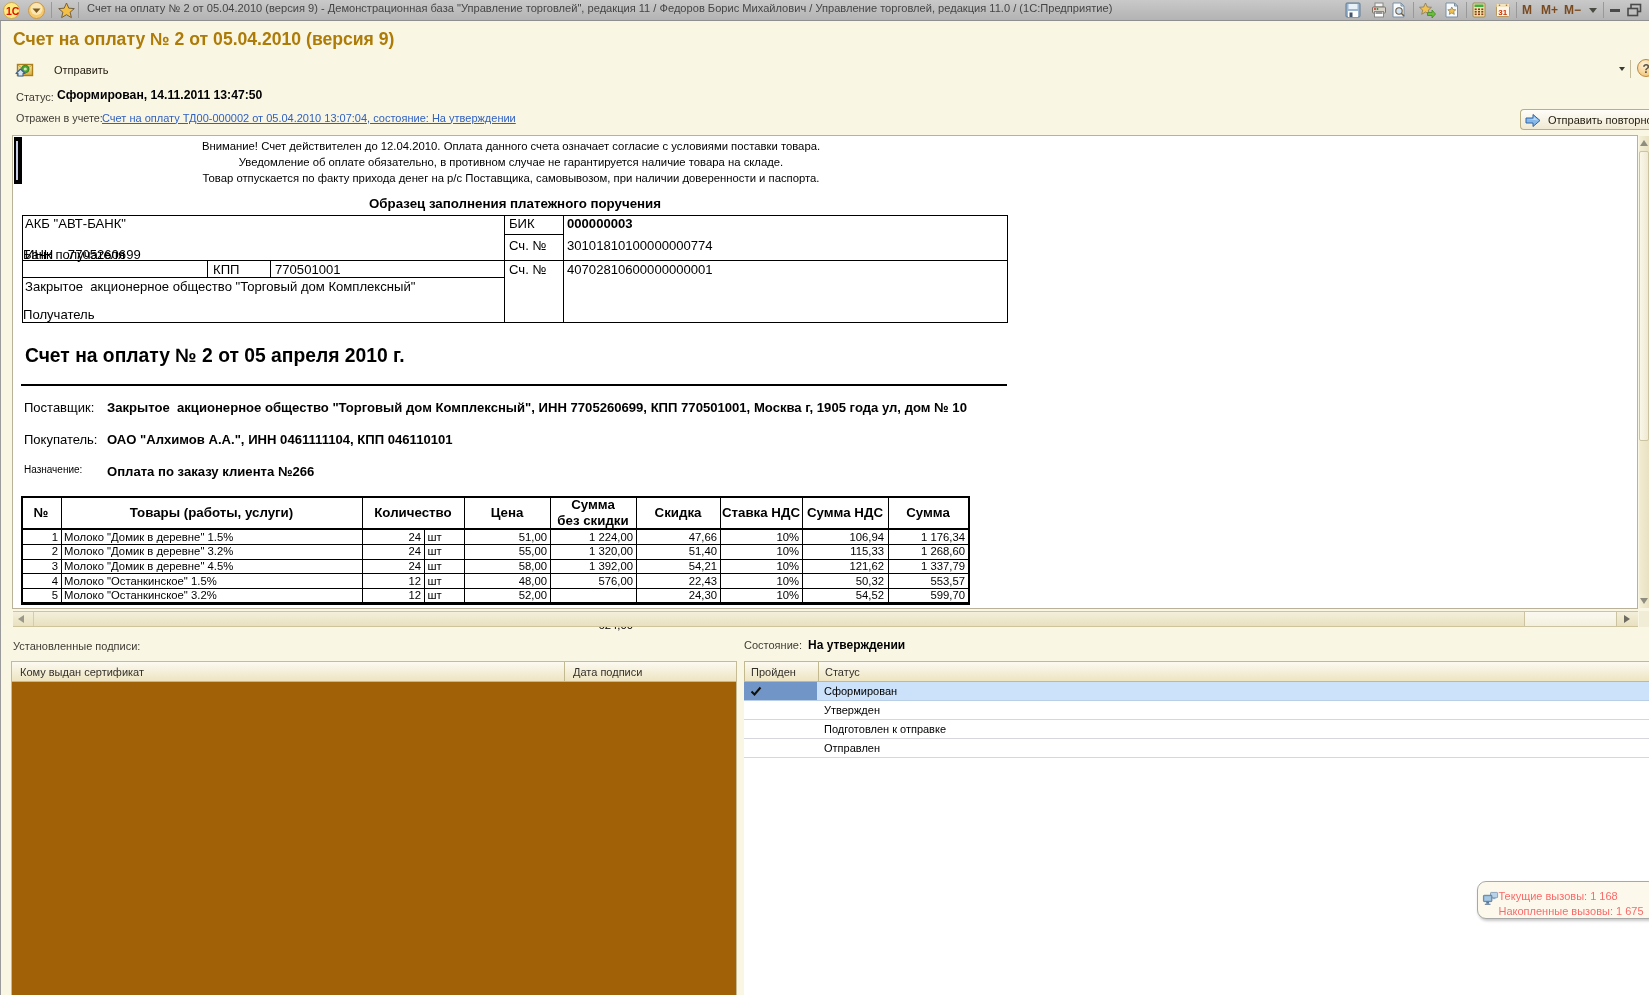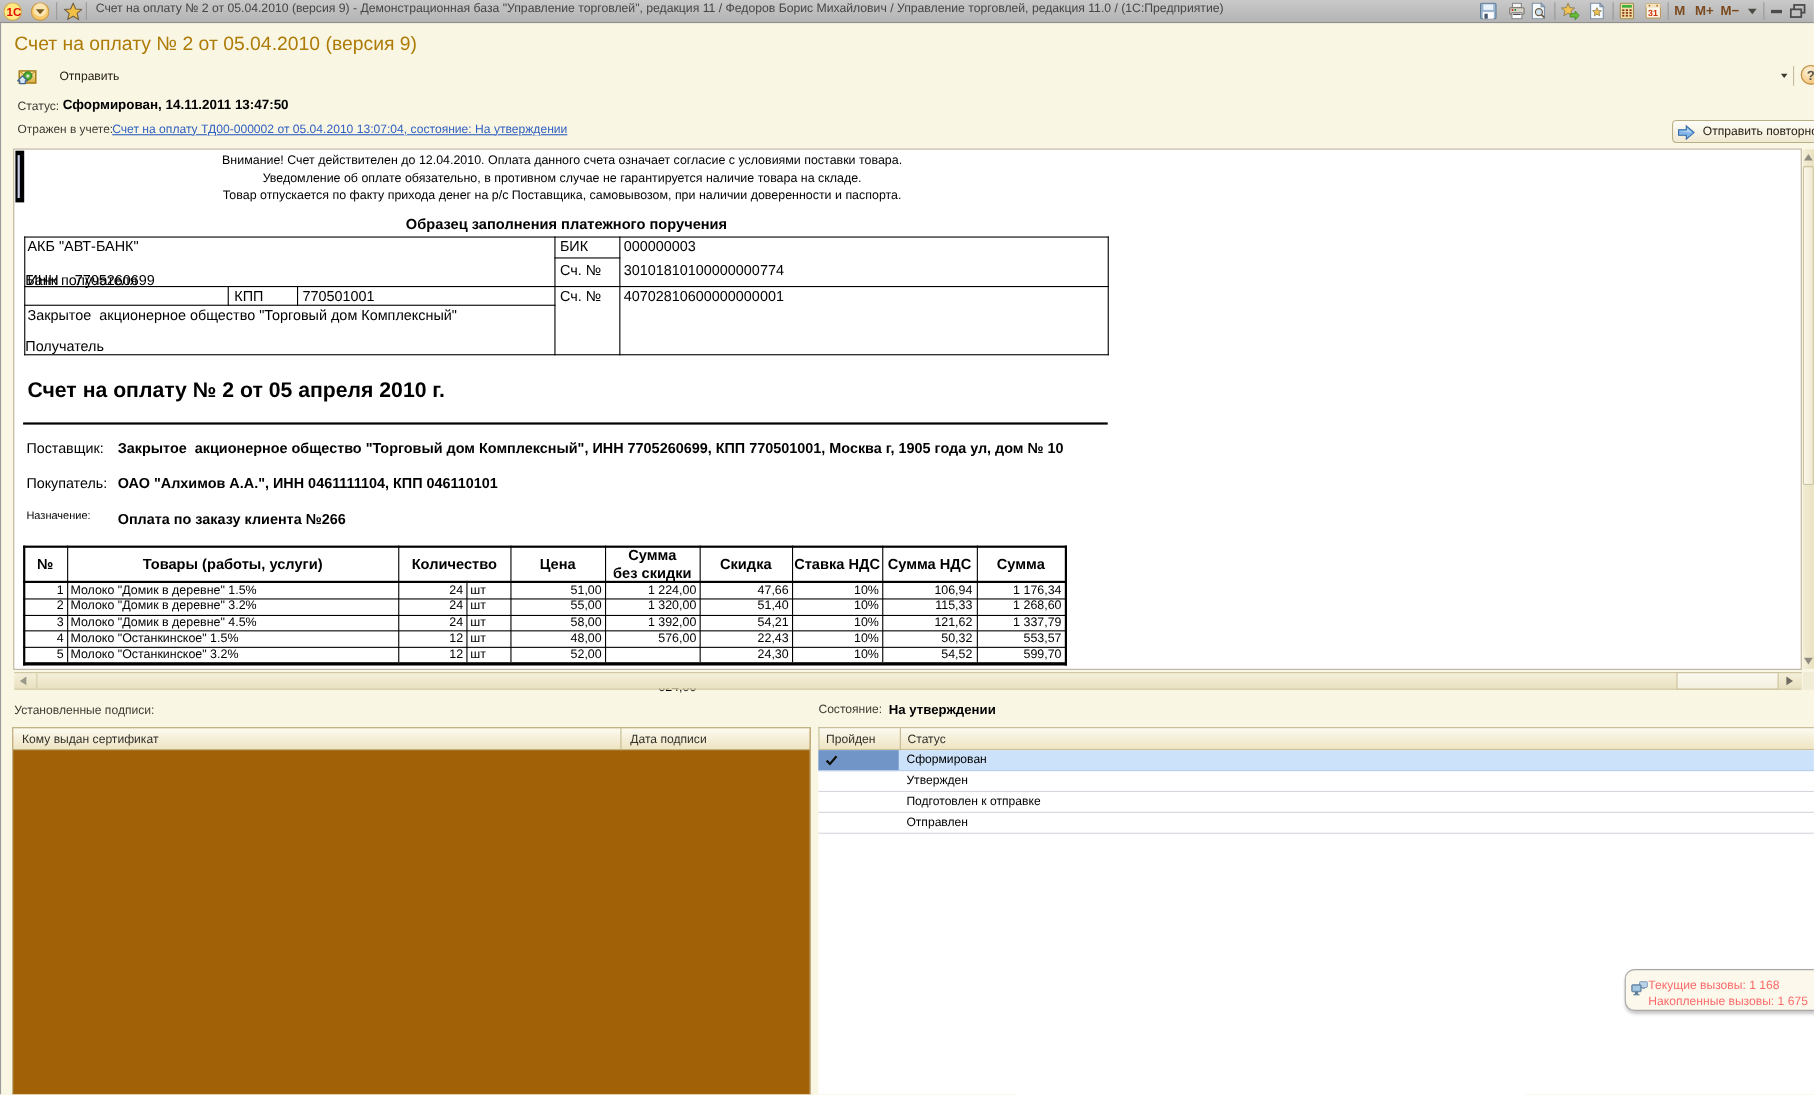--- a/index.html
+++ b/index.html
@@ -3,21 +3,21 @@
 <meta charset="utf-8">
 <style>
 * { margin:0; padding:0; box-sizing:border-box; }
 html,body { width:1649px; height:995px; overflow:hidden; }
 body { font-family:"Liberation Sans", sans-serif; background:#faf6e4; position:relative; }
 .abs { position:absolute; }
 #titlebar { position:absolute; left:0; top:0; width:1649px; height:21px;
   background:linear-gradient(#c9c9c9,#b3b3b3); border-bottom:1px solid #8f8f8f; }
 .tbtext { position:absolute; top:1.5px; font-size:11.1px; color:#454545; white-space:nowrap; }
 .tbsep { position:absolute; top:2px; width:1px; height:16px; background:#999; }
-#pagetitle { position:absolute; left:13px; top:28.5px; font-size:17.6px; font-weight:normal; color:#ad7b06; white-space:nowrap; }
+#pagetitle { position:absolute; left:13px; top:28.5px; font-size:17.6px; font-weight:bold; color:#ad7b06; white-space:nowrap; }
 .ui { font-size:11px; color:#3f3b33; white-space:nowrap;margin-left:20px; }
 .lbl { color:#3f3b33; font-size:11px; white-space:nowrap; }
 .val { color:#000; font-size:12.2px; font-weight:bold; white-space:nowrap; }
 a.lnk { color:#3060c0; font-size:11px; text-decoration:underline; white-space:nowrap; }
 #docarea { position:absolute; left:12px; top:135px; width:1626px; height:474px;
   background:#fff; border:1px solid #b9b198; }
 .doctext { position:absolute; font-size:13.1px; color:#000; white-space:nowrap; }
 .dt11 { position:absolute; font-size:11.3px; color:#000; white-space:nowrap; }
 .blackline { position:absolute; background:#000; }
 #vscroll { position:absolute; left:1639px; top:136px; width:10px; height:472px; background:linear-gradient(90deg,#f2ecd4,#e9e1c0); }
@@ -183,21 +183,21 @@
 <div class="blackline" style="left:22px;top:215px;width:1px;height:108px;"></div>
 <div class="blackline" style="left:207px;top:260px;width:1px;height:18px;"></div>
 <div class="blackline" style="left:270px;top:260px;width:1px;height:18px;"></div>
 <div class="blackline" style="left:504px;top:215px;width:1px;height:108px;"></div>
 <div class="blackline" style="left:563px;top:215px;width:1px;height:108px;"></div>
 <div class="blackline" style="left:1007px;top:215px;width:1px;height:108px;"></div>
 
 <div class="doctext" style="left:25px;top:216px;">АКБ "АВТ-БАНК"</div>
 <div class="doctext" style="left:23px;top:246.5px;text-decoration:underline;">Банк получателя</div>
 <div class="doctext" style="left:509px;top:216px;">БИК</div>
-<div class="doctext" style="left:567px;top:216px;">000000003</div>
+<div class="doctext" style="left:567px;top:216px;font-weight:bold;">000000003</div>
 <div class="doctext" style="left:509px;top:237.5px;">Сч. №</div>
 <div class="doctext" style="left:567px;top:237.5px;">30101810100000000774</div>
 <div class="doctext" style="left:25px;top:247px;">ИНН&nbsp;&nbsp;&nbsp;&nbsp;7705260699</div>
 <div class="doctext" style="left:213px;top:261.5px;">КПП</div>
 <div class="doctext" style="left:275px;top:261.5px;">770501001</div>
 <div class="doctext" style="left:509px;top:261.5px;">Сч. №</div>
 <div class="doctext" style="left:567px;top:261.5px;">40702810600000000001</div>
 <div class="doctext" style="left:25px;top:278.5px;">Закрытое&nbsp;&nbsp;акционерное общество "Торговый дом Комплексный"</div>
 <div class="doctext" style="left:23px;top:306.5px;">Получатель</div>
 

